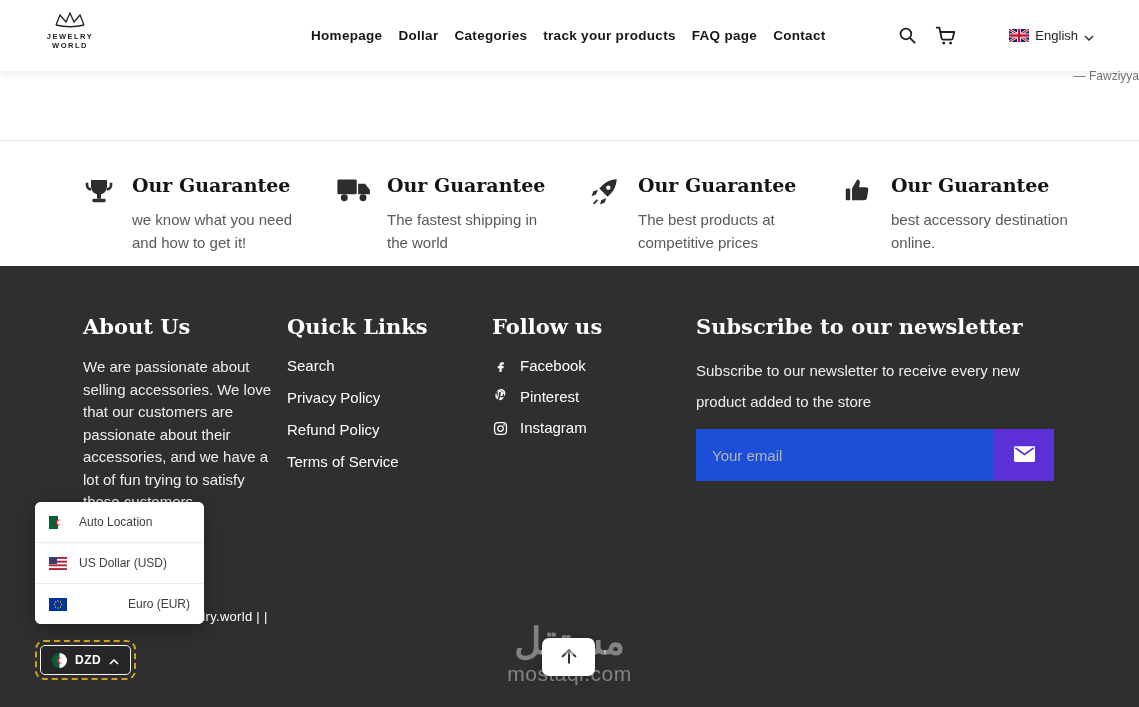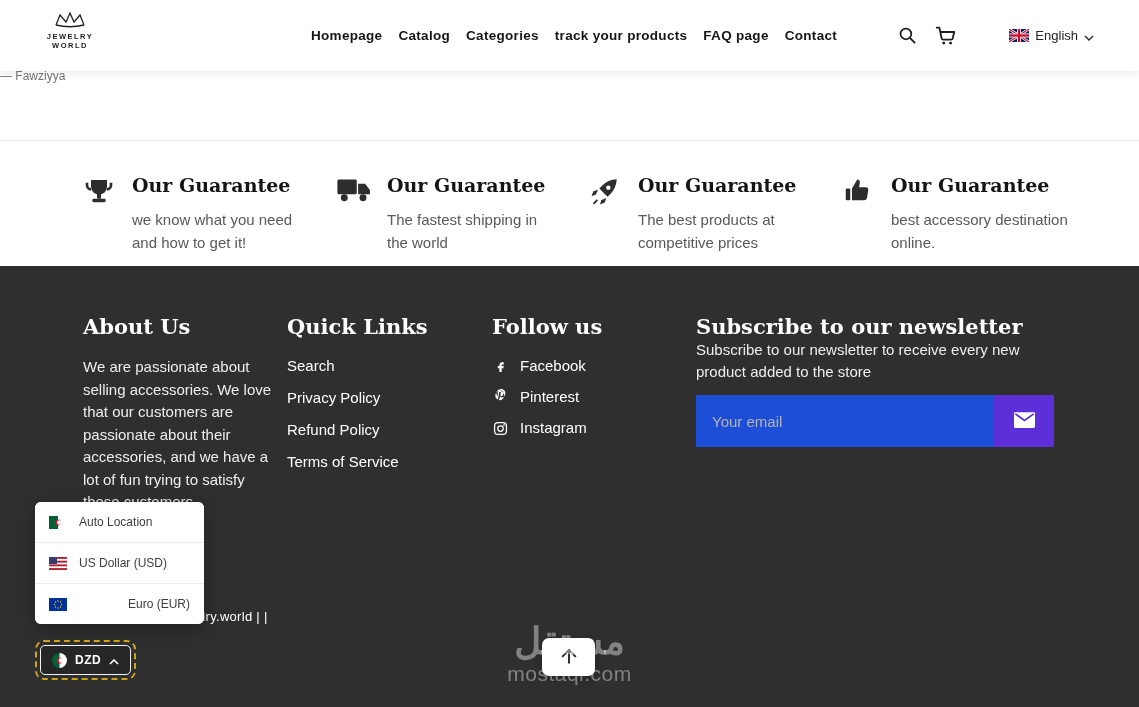--- a/index.html
+++ b/index.html
@@ -16,21 +16,21 @@
   .nav { position:absolute; left:311px; top:0; height:71px; display:flex; align-items:center; gap:16px; }
   .nav-item { font-size:13.5px; font-weight:bold; color:#161616; letter-spacing:.3px; cursor:pointer; white-space:nowrap; text-decoration:none; }
   .header-actions { position:absolute; right:0; top:0; height:71px; display:flex; align-items:center; }
   .icon-btn { cursor:pointer; display:inline-flex; align-items:center; }
   .search-btn { position:absolute; right:222px; }
   .cart-btn { position:absolute; right:183px; }
   .lang { position:absolute; right:45px; display:flex; align-items:center; gap:6px; cursor:pointer; }
   .lang-label { font-size:13px; color:#222; }
 
   
-  .testimonial-author { position:absolute; top:69px; left:0; right:0; text-align:left; font-size:12px; color:#767676; }
+  .testimonial-author { position:absolute; top:69px; left:0; right:0; text-align:right; font-size:12px; color:#767676; }
 
   
   .guarantees { position:absolute; top:140px; left:0; right:0; height:126px; background:#fff;
                 border-top:1px solid #e7e7e7; display:flex; padding-left:83px;align-items:center; }
   .g-col { width:253px; display:flex; gap:15px; padding-top:21px; }
   .g-icon { flex:0 0 34px; padding-top:2px; }
   .g-title { font-size:19px; font-weight:bold; color:#141414; margin-bottom:12px; }
   .g-text { font-size:15px; color:#595959; line-height:23px; width:175px; }
   .g-col.wide .g-text { width:200px; }
 
@@ -41,21 +41,21 @@
   .f-about p { margin-top:17px; font-size:15px; line-height:22.5px; color:#ededed; }
   .f-quick { position:absolute; left:287px; top:48px; width:170px; }
   .f-quick ul { list-style:none; margin-top:18px; }
   .f-quick li { margin-bottom:14px; }
   .f-link { font-size:15px; color:#fff; cursor:pointer; text-decoration:none; }
   .f-follow { position:absolute; left:492px; top:48px; width:170px; }
   .f-follow ul { list-style:none; margin-top:18px; }
   .f-follow li { display:flex; align-items:flex-end; gap:12px; margin-bottom:14px; cursor:pointer; }
   .f-follow .soc-ic { width:16px; display:inline-flex; justify-content:center; }
   .f-news { position:absolute; left:696px; top:48px; width:362px; }
-  .f-news p { font-size:15px; line-height:22px; color:#ededed; width:340px; }
+  .f-news p { margin-top:16px; font-size:15px; line-height:31px; color:#ededed; width:340px; }
   .news-form { margin-top:12px; display:flex; width:358px; }
   .news-input { flex:1; height:52px; background:#1d4ed8; border:none; outline:none; color:#ddd;
                 padding:0 16px; font-size:15px; font-family:"Liberation Sans",sans-serif; }
   .news-input::placeholder { color:#b5b5b5; }
   .news-btn { width:60px; height:52px; background:#5c2fd9; border:none; cursor:pointer;
               display:flex; align-items:center; justify-content:center; }
   .f-copy { position:absolute; left:188px; top:343px; font-size:13px; color:#fff; letter-spacing:.3px; }
 
   
   .cur-pop { position:absolute; left:35px; top:502px; width:169px; background:#fff; border-radius:6px;
@@ -87,21 +87,21 @@
       <svg viewBox="0 0 40 20" width="42" height="20" fill="none" stroke="#222" stroke-width="1.3">
         <path d="M6 15 L10 5 L16 12 L20 3 L24 12 L30 5 L34 15"></path>
         <path d="M6 15 Q20 18.5 34 15"></path>
       </svg>
     </span>
     <span class="logo-text">JEWELRY WORLD</span>
   </div>
 
   <nav class="nav">
     <a class="nav-item">Homepage</a>
-    <a class="nav-item">Catalog</a>
+    <a class="nav-item">Dollar</a>
     <a class="nav-item">Categories</a>
     <a class="nav-item">track your products</a>
     <a class="nav-item">FAQ page</a>
     <a class="nav-item">Contact</a>
   </nav>
 
   <div class="header-actions">
     <span class="icon-btn search-btn">
       <svg viewBox="0 0 24 24" width="19" height="19">
         <circle cx="10" cy="10" r="6.8" fill="none" stroke="#1e1e1e" stroke-width="2.2"></circle>

